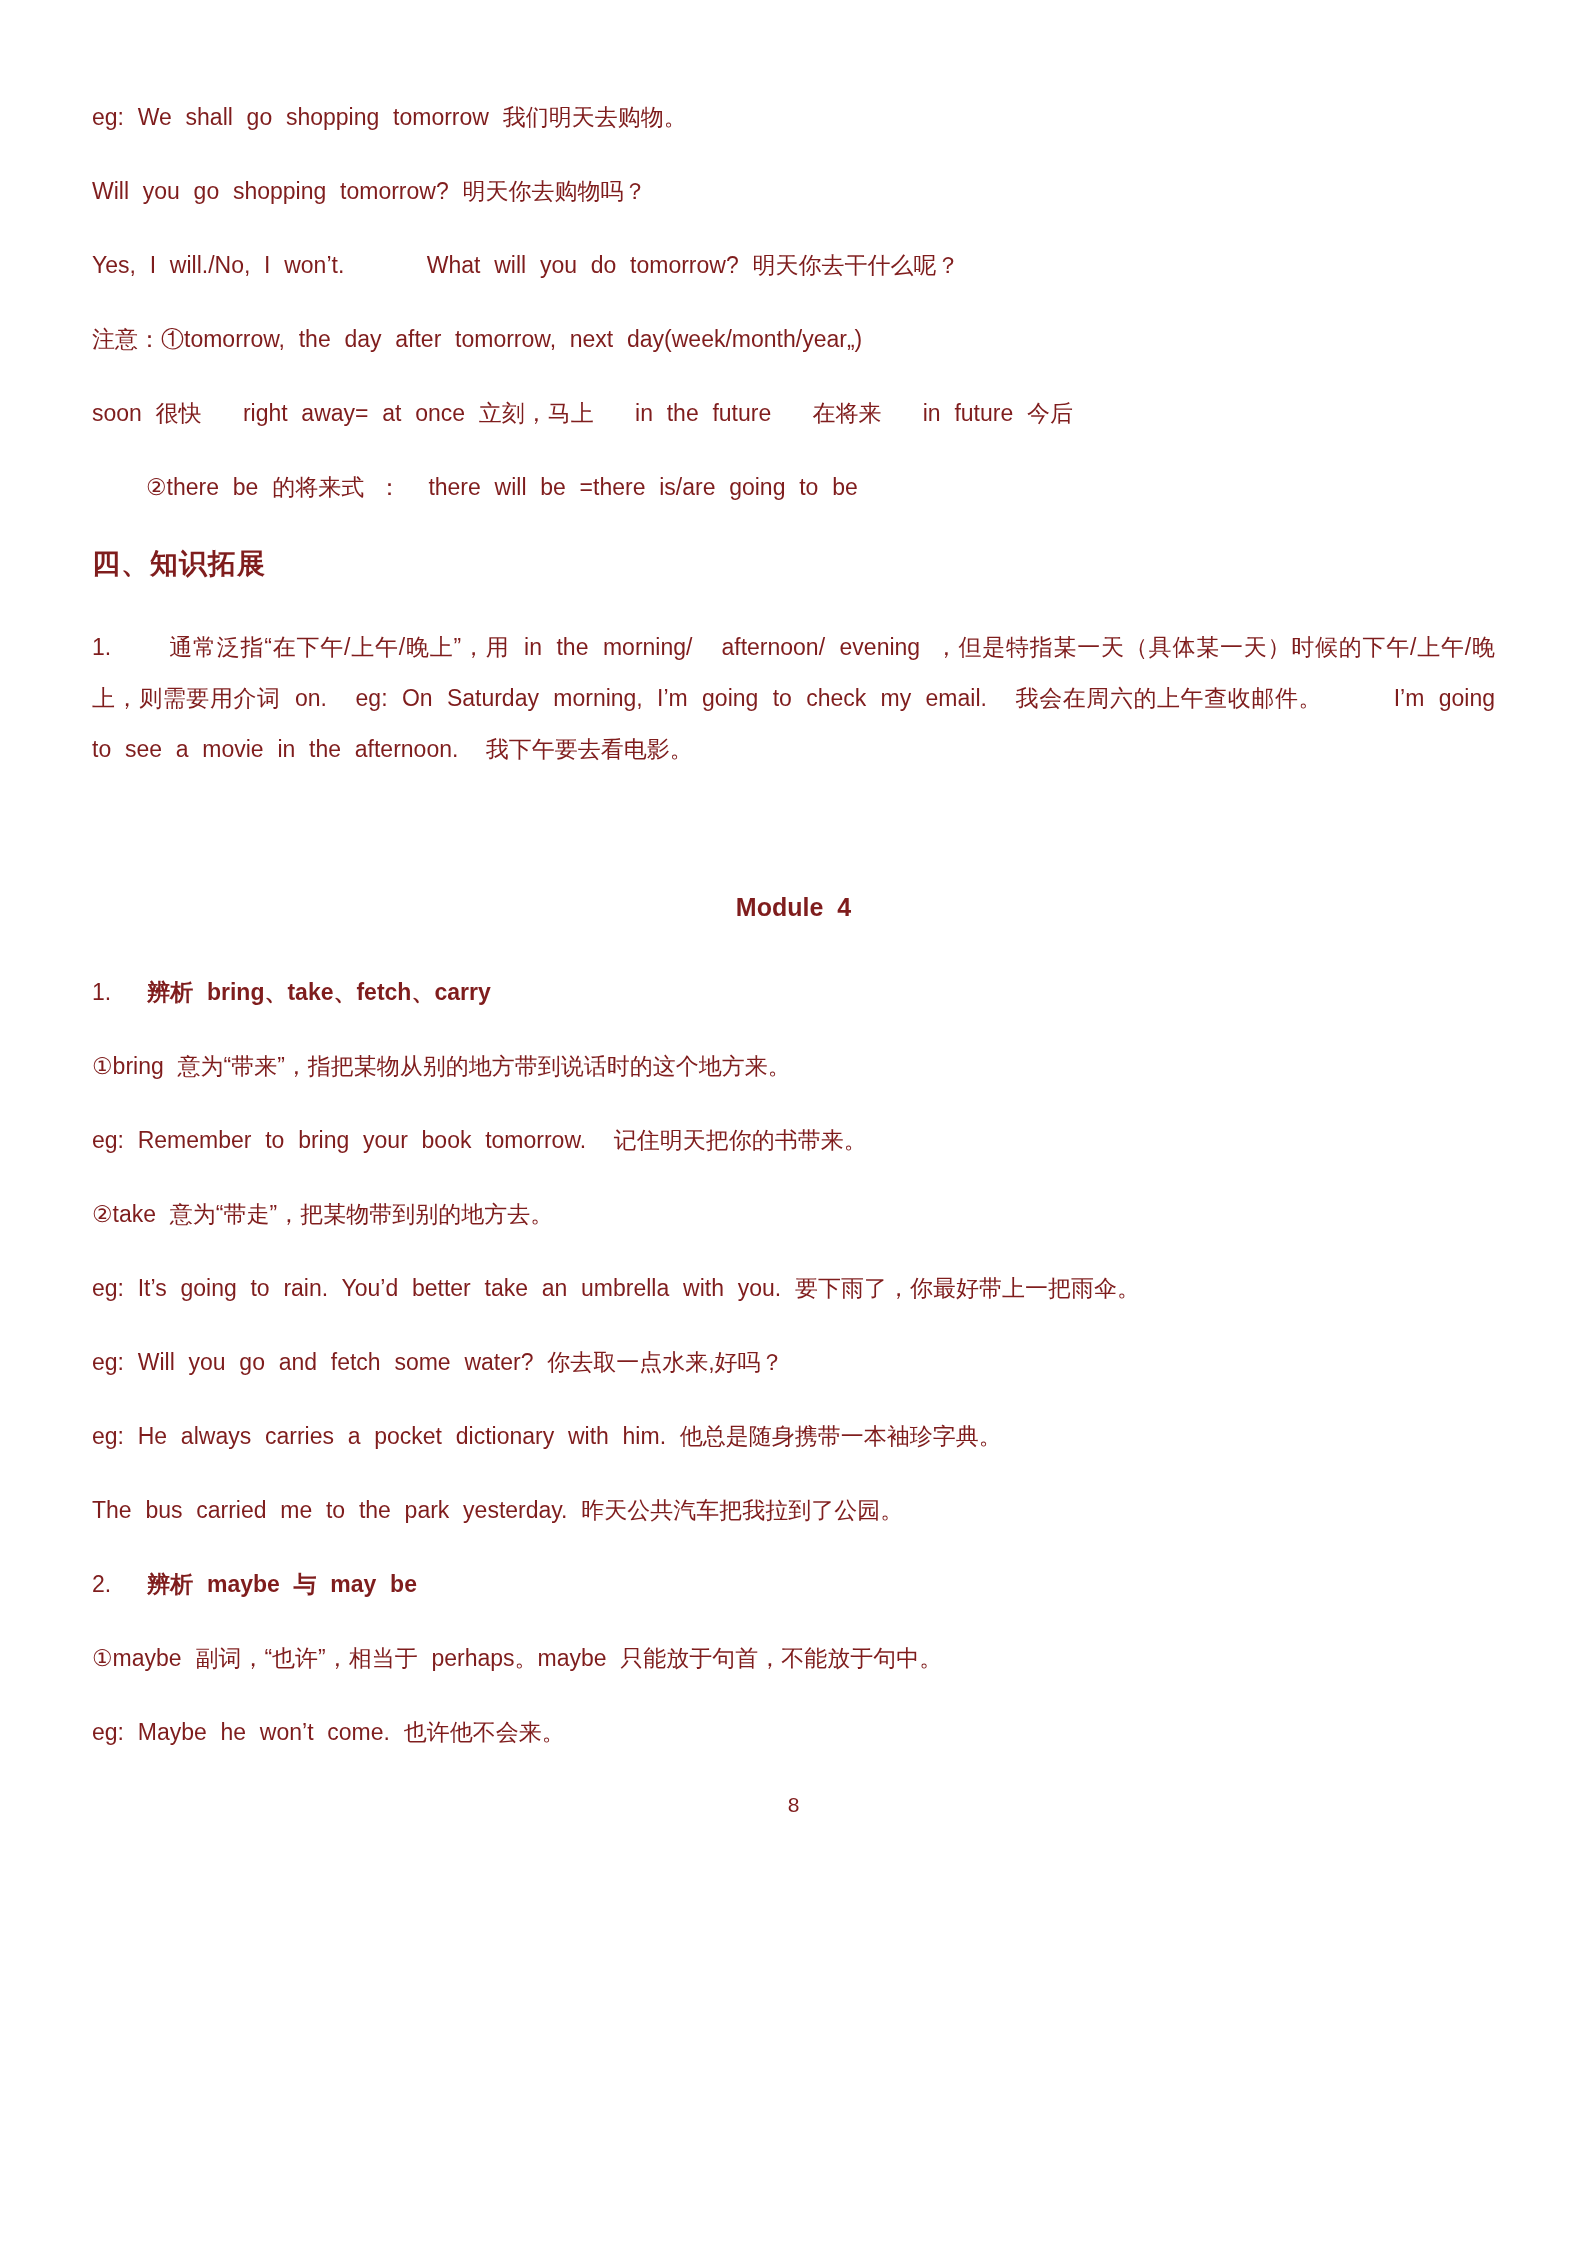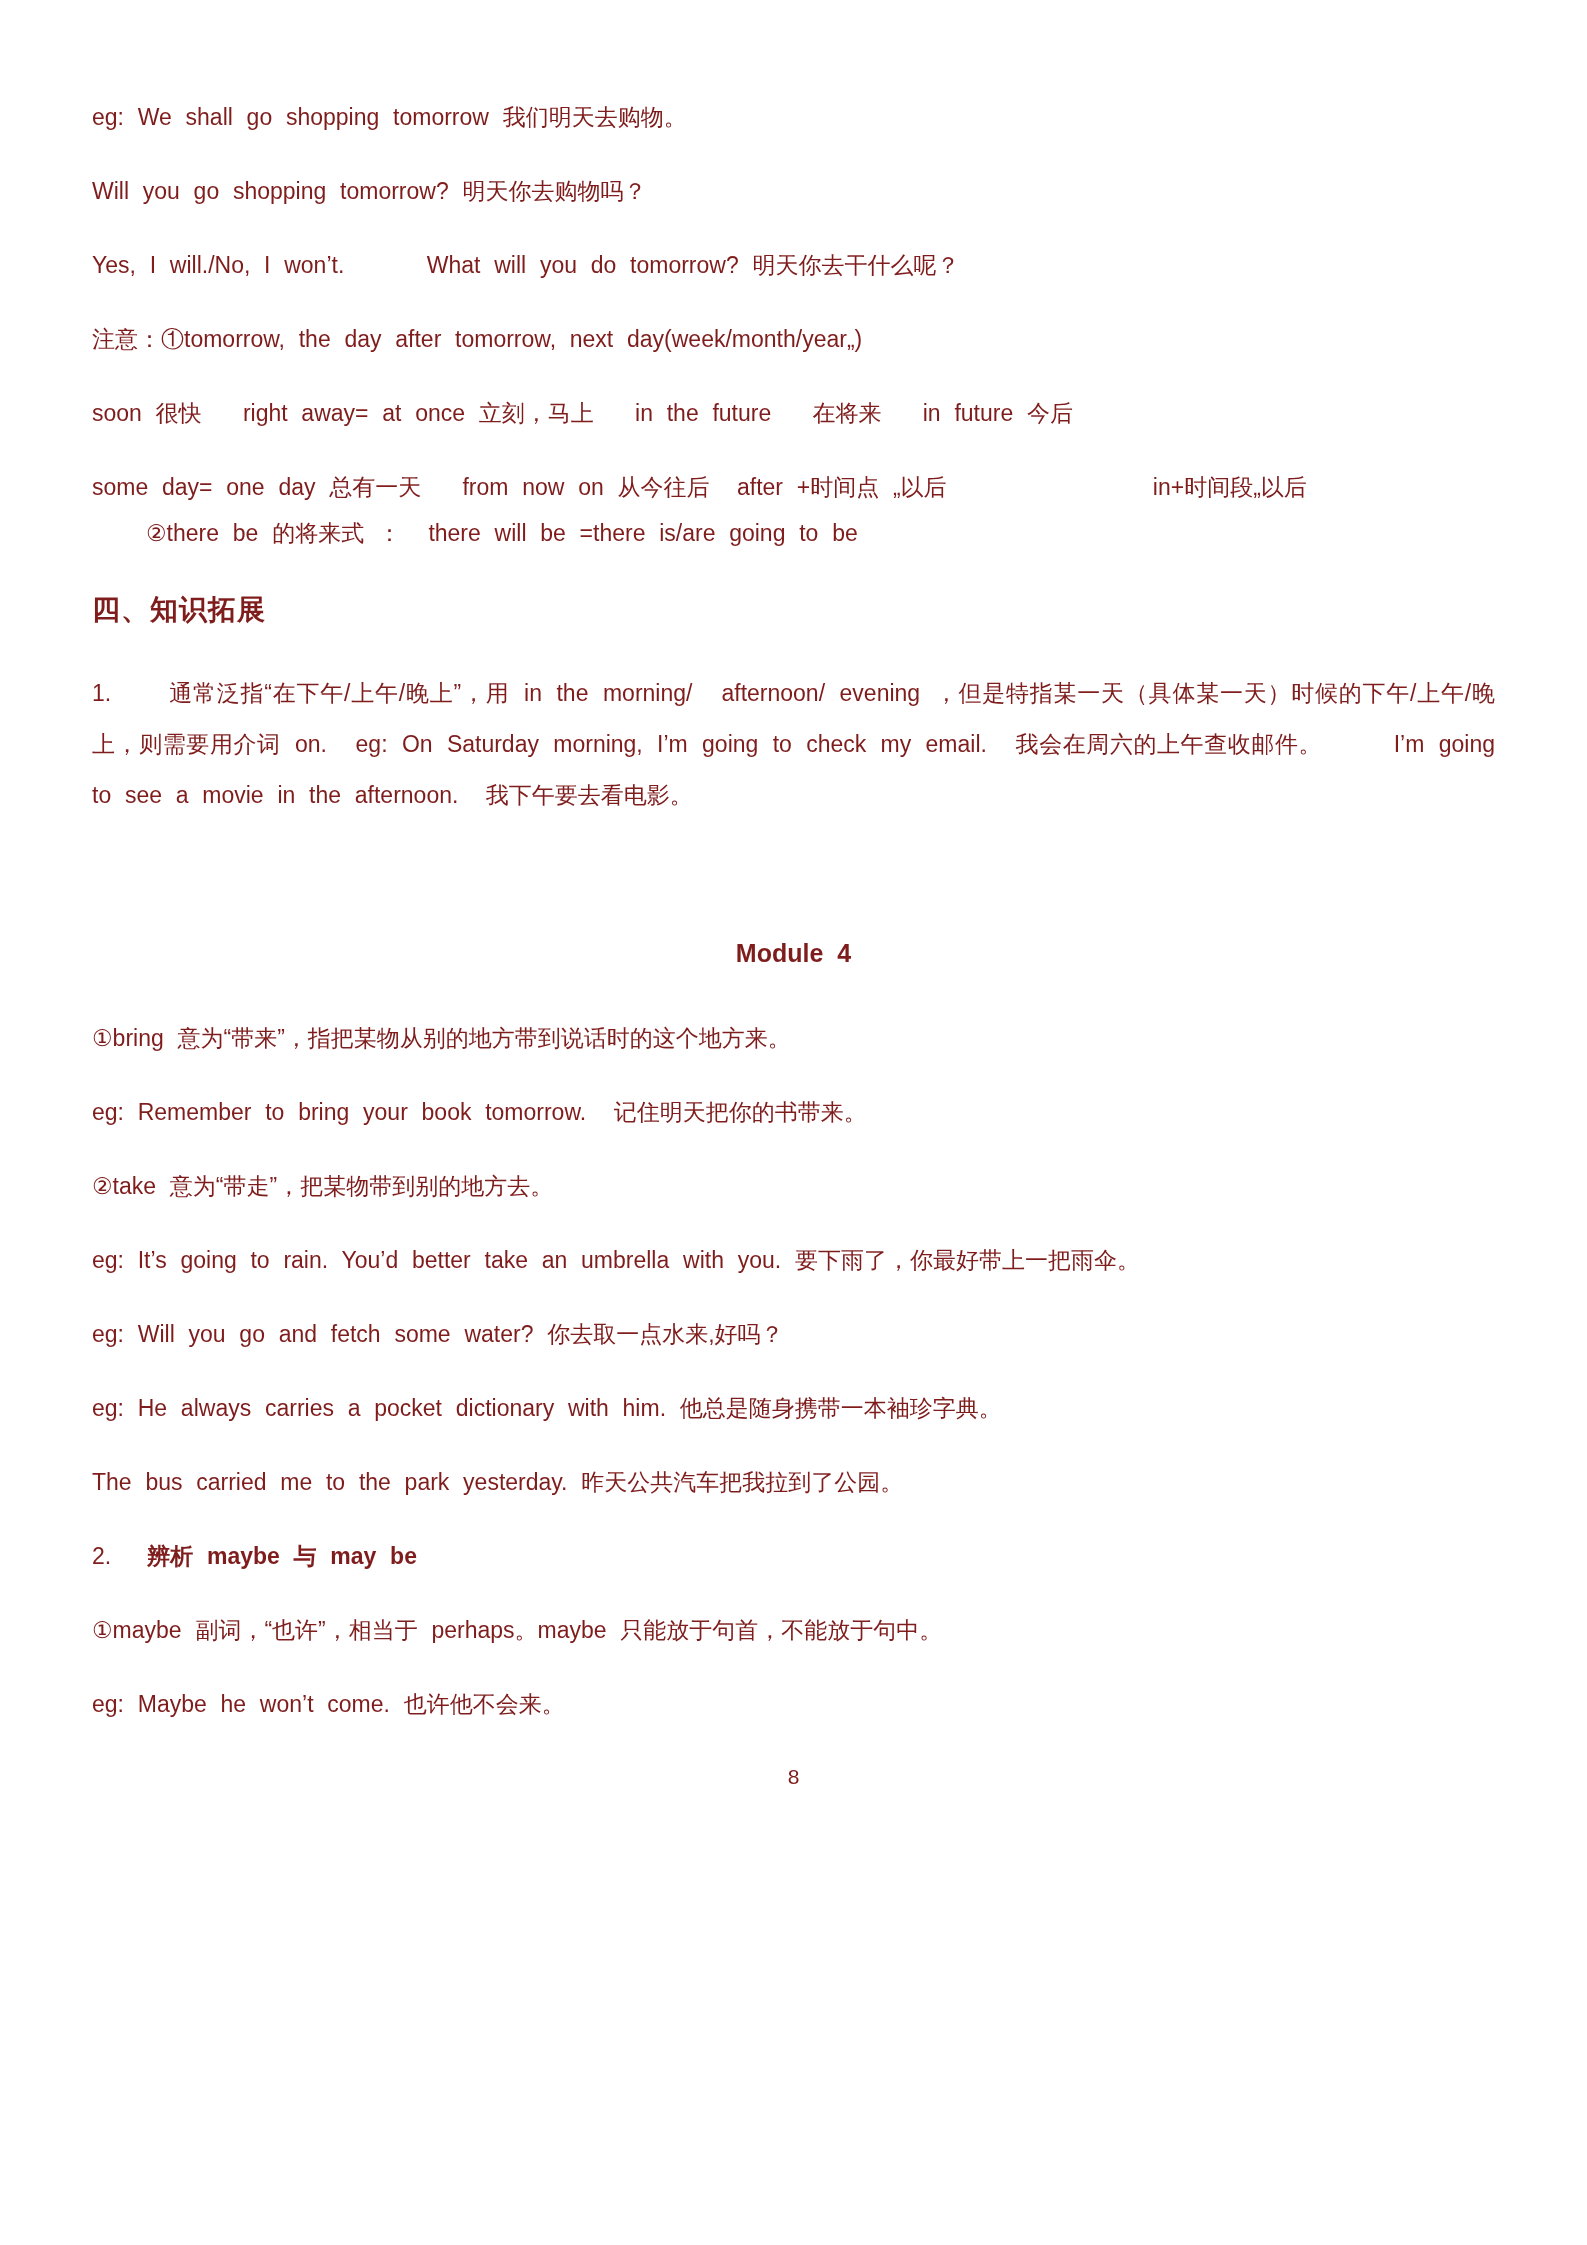--- a/index.html
+++ b/index.html
@@ -56,29 +56,29 @@
 <body>
 
 <div class="page">
   <div class="content">
 
     <p>eg: We shall go shopping tomorrow 我们明天去购物。</p>
     <p>Will you go shopping tomorrow? 明天你去购物吗？</p>
     <p>Yes, I will./No, I won’t.      What will you do tomorrow? 明天你去干什么呢？</p>
     <p>注意：①tomorrow, the day after tomorrow, next day(week/month/year„)</p>
     <p>soon 很快   right away= at once 立刻，马上   in the future   在将来   in future 今后</p>
-    <p class="tight">some day= one day 总有一天   from now on 从今往后  after +时间点 „以后               in+时间段„以后</p>
     <p class="indent">②there be 的将来式 ：  there will be =there is/are going to be</p>
 
     <h2 class="sec">四、知识拓展</h2>
     <p class="para">1.    通常泛指“在下午/上午/晚上”，用 in the morning/  afternoon/ evening ，但是特指某一天（具体某一天）时候的下午/上午/晚上，则需要用介词 on.  eg: On Saturday morning, I’m going to check my email.  我会在周六的上午查收邮件。     I’m going to see a movie in the afternoon.  我下午要去看电影。</p>
 
     <h1 class="module">Module  4</h1>
 
 
+    <p><span>1.</span><span class="num-gap"></span><span class="b">辨析 bring、take、fetch、carry</span></p>
 
     <p>①bring 意为“带来”，指把某物从别的地方带到说话时的这个地方来。</p>
     <p>eg: Remember to bring your book tomorrow.  记住明天把你的书带来。</p>
     <p>②take 意为“带走”，把某物带到别的地方去。</p>
     <p>eg: It’s going to rain. You’d better take an umbrella with you. 要下雨了，你最好带上一把雨伞。</p>
     <p>eg: Will you go and fetch some water? 你去取一点水来,好吗？</p>
     <p>eg: He always carries a pocket dictionary with him. 他总是随身携带一本袖珍字典。</p>
     <p>The bus carried me to the park yesterday. 昨天公共汽车把我拉到了公园。</p>
 
     <p><span>2.</span><span class="num-gap"></span><span class="b">辨析 maybe 与 may be</span></p>

